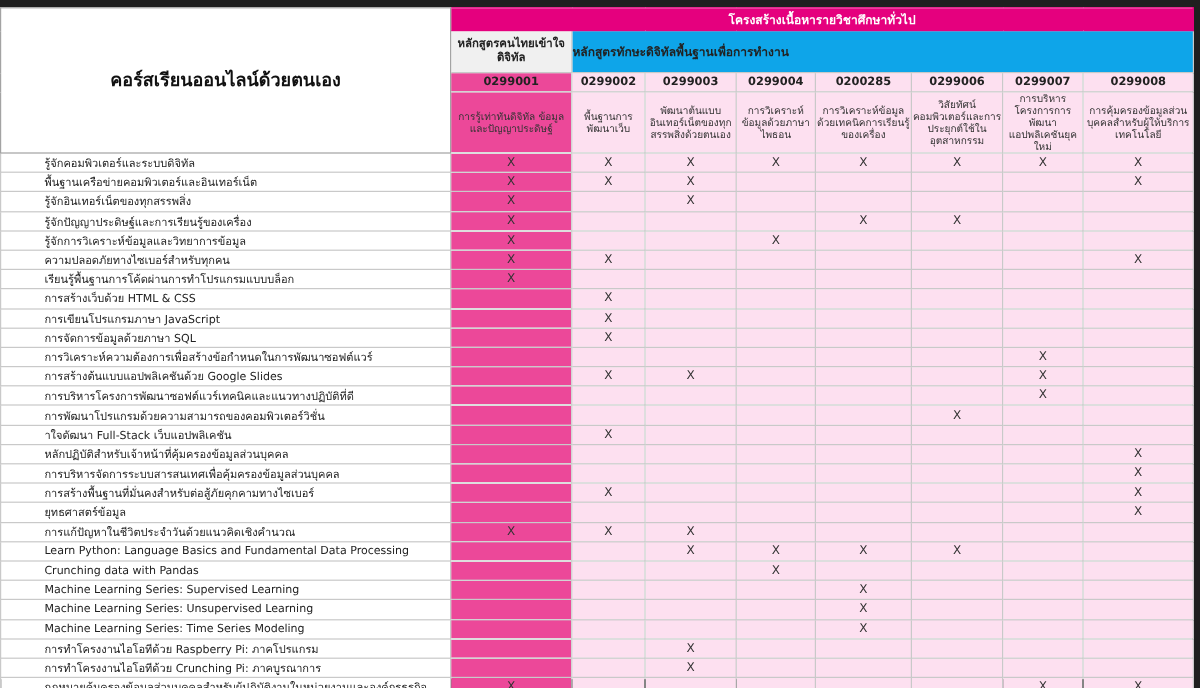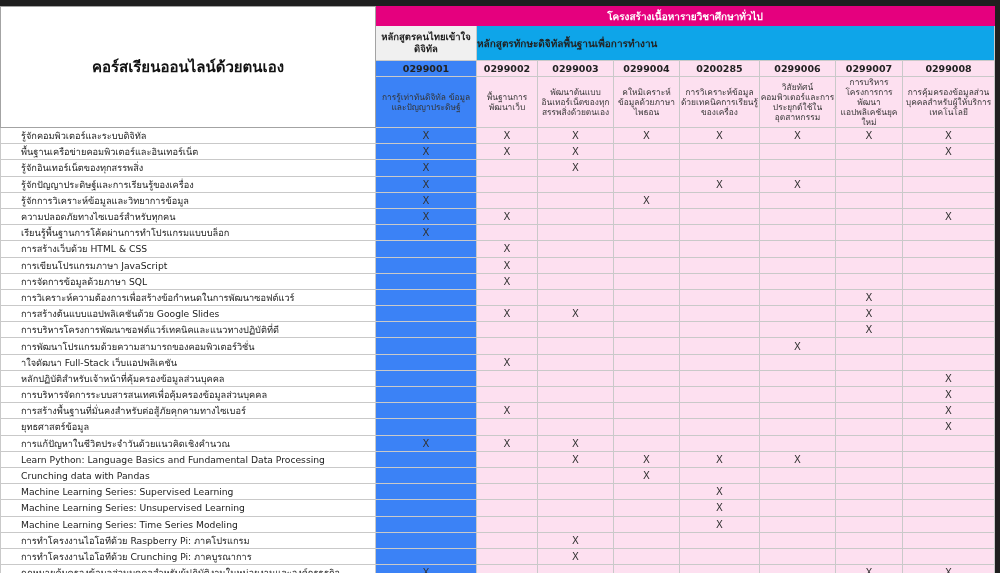--- a/index.html
+++ b/index.html
@@ -44,24 +44,24 @@
     white-space: normal; line-height: 12px; height: 34px;
   }
   .group-b {
     background: #0ea5e9; font-weight: bold; text-align: left; font-size: 10px;
   }
   .code { font-weight: bold; text-align: center; height: 15px; font-size: 9.5px; }
   .desc {
     text-align: center; white-space: normal; font-size: 8.4px; line-height: 10px;
     height: 48px; vertical-align: middle; color: #333;
   }
-  .bg-a { background: #3b82f6; }
+  .bg-a { background: #ec4899; }
   .bg-b { background: #fde0f0; }
   .row td { height: 15.2px; }
-  .row .name { background: #fff; padding-left: 20px; color: #222; font-size: 9.2px; }
+  .row .name { background: #fff; padding-left: 36px; color: #222; font-size: 9.2px; }
   .mark { text-align: center; color: #333; font-size: 10px; }
 </style>
 </head>
 <body>
 
 <div class="frame">
   <table>
     <colgroup>
       <col class="c-name">
         <col class="c1">
@@ -89,21 +89,21 @@
           <td class="code bg-b">0299004</td>
           <td class="code bg-b">0200285</td>
           <td class="code bg-b">0299006</td>
           <td class="code bg-b">0299007</td>
           <td class="code bg-b">0299008</td>
         </tr>
       <tr id="desc-row">
           <td class="desc bg-a">การรู้เท่าทันดิจิทัล ข้อมูล และปัญญาประดิษฐ์</td>
           <td class="desc bg-b">พื้นฐานการพัฒนาเว็บ</td>
           <td class="desc bg-b">พัฒนาต้นแบบอินเทอร์เน็ตของทุกสรรพสิ่งด้วยตนเอง</td>
-          <td class="desc bg-b">คใหมิเคราะห์ข้อมูลด้วยภาษาไพธอน</td>
+          <td class="desc bg-b">การวิเคราะห์ข้อมูลด้วยภาษาไพธอน</td>
           <td class="desc bg-b">การวิเคราะห์ข้อมูลด้วยเทคนิคการเรียนรู้ของเครื่อง</td>
           <td class="desc bg-b">วิสัยทัศน์คอมพิวเตอร์และการประยุกต์ใช้ในอุตสาหกรรม</td>
           <td class="desc bg-b">การบริหารโครงการการพัฒนาแอปพลิเคชันยุคใหม่</td>
           <td class="desc bg-b">การคุ้มครองข้อมูลส่วนบุคคลสำหรับผู้ให้บริการเทคโนโลยี</td>
         </tr>
     </thead>
     <tbody id="tbody">
         <tr class="row">
           <td class="name">รู้จักคอมพิวเตอร์และระบบดิจิทัล</td>
           <td class="mark bg-a">X</td>

